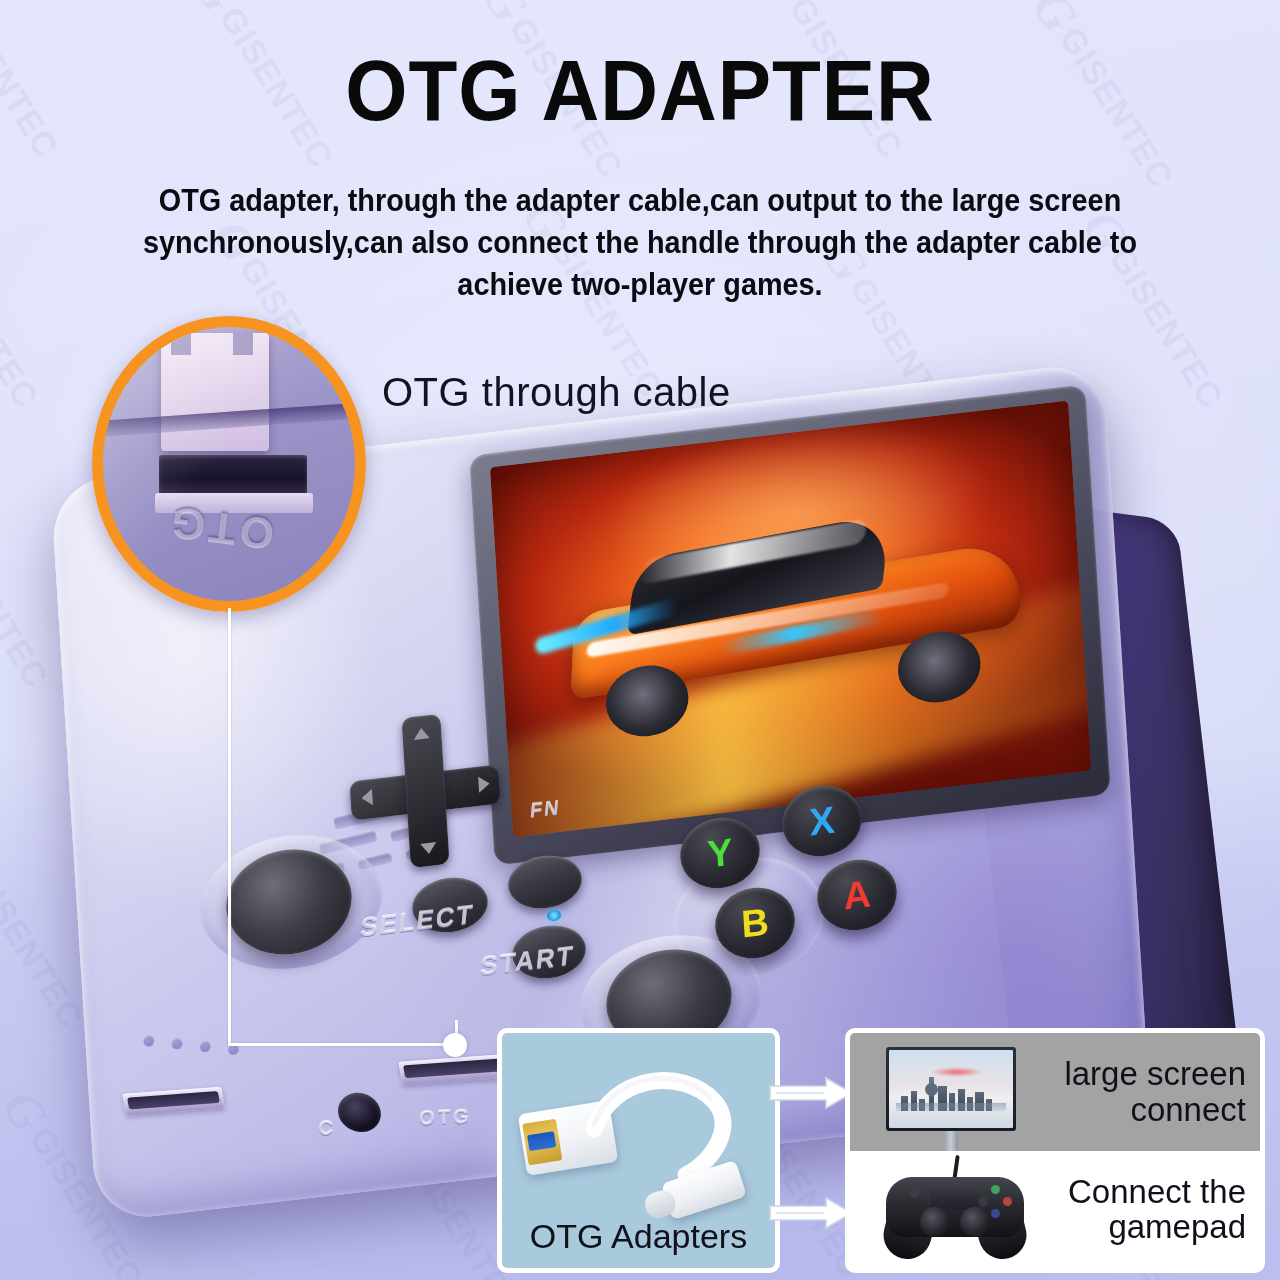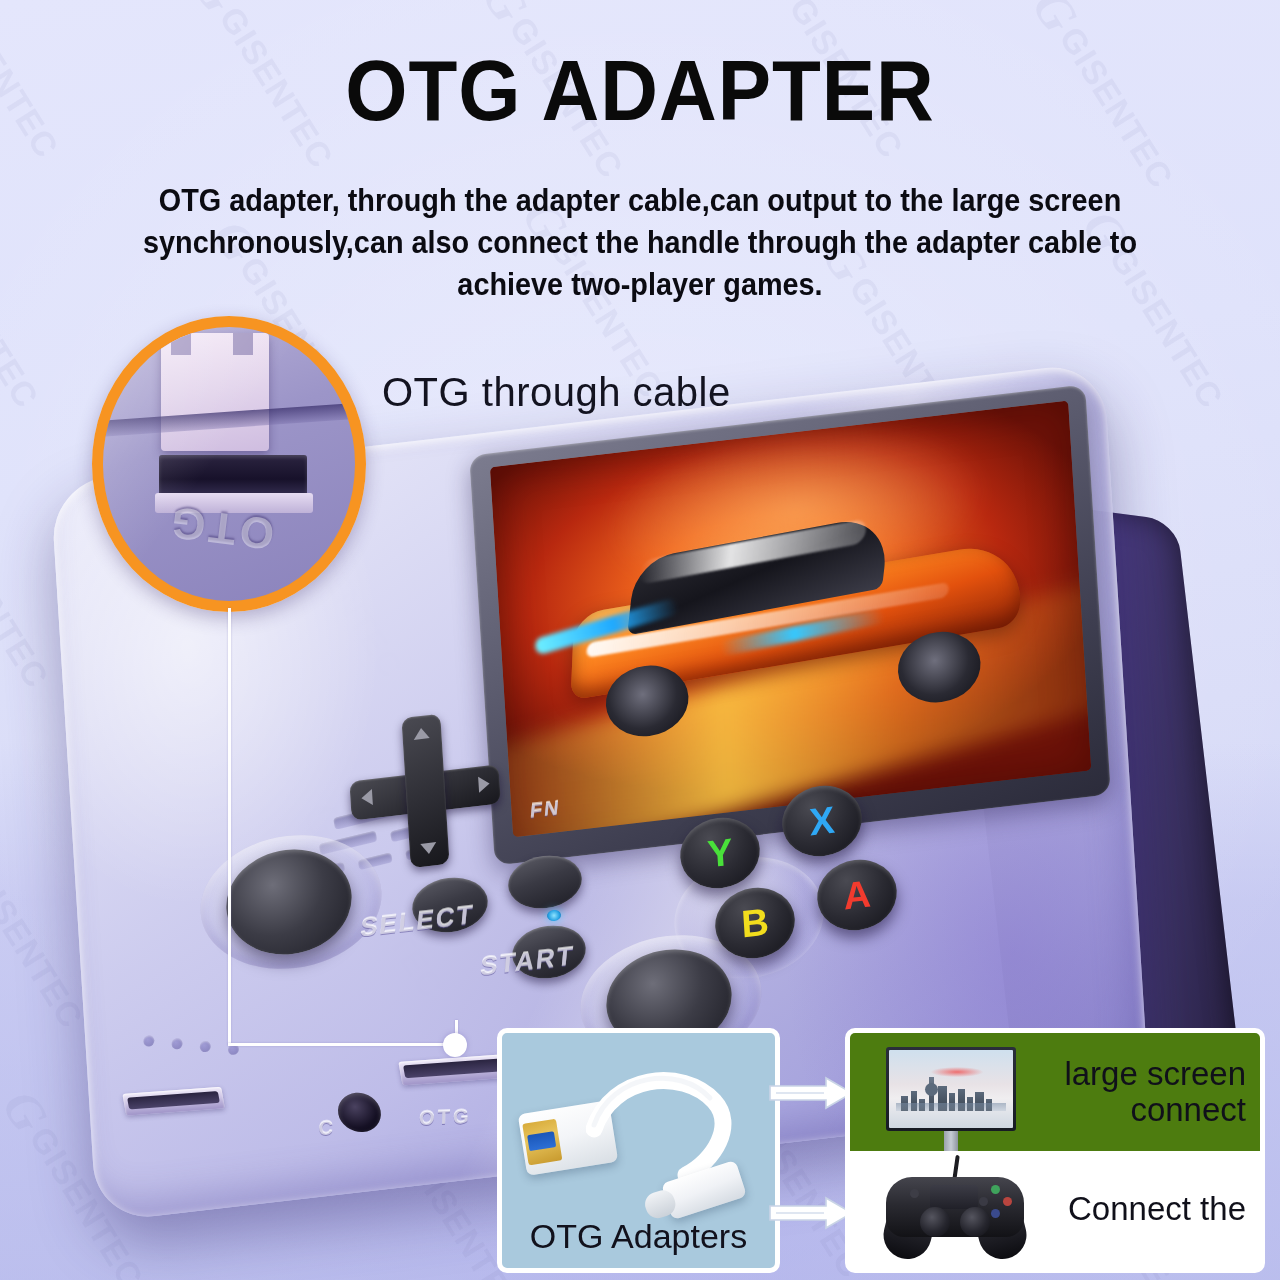--- a/index.html
+++ b/index.html
@@ -675,21 +675,21 @@
   </svg>
 </div>
 <div class="arrow" id="arrow-bot">
   <svg viewBox="0 0 86 34" width="86" height="34">
     <path d="M2 10 H58 V2 L84 17 L58 32 V24 H2 Z" fill="#ffffff" stroke="#c9d4e6" stroke-width="1.6"></path>
     <line x1="8" y1="17" x2="56" y2="17" stroke="#dfe6f1" stroke-width="2"></line>
   </svg>
 </div>
 
 <div id="panel-out">
-  <div id="row-screen" style="background: #4d7c0f;">
+  <div id="row-screen" style="background: #a3a3a3;">
     <div class="out-art">
       <div id="monitor">
         <div class="mframe">
           <div class="mscreen">
             <div class="sun"></div>
             <div class="city">
               <div class="bldg" style="left:4%;width:7%;height:42%;"></div>
               <div class="bldg" style="left:13%;width:6%;height:58%;"></div>
               <div class="bldg" style="left:21%;width:5%;height:36%;"></div>
               <div class="tower"></div>
@@ -725,15 +725,16 @@
         <div class="gstick r"></div>
         <div class="gdot" style="left:30px;top:30px;background:#3d3d46;"></div>
         <div class="gdot" style="right:30px;top:26px;background:#3fa35c;"></div>
         <div class="gdot" style="right:18px;top:38px;background:#b8453f;"></div>
         <div class="gdot" style="right:42px;top:38px;background:#3a3a44;"></div>
         <div class="gdot" style="right:30px;top:50px;background:#3a4a8c;"></div>
       </div>
     </div>
     <div class="out-label">
       <div>Connect the</div>
+      <div>gamepad</div>
     </div>
   </div>
 </div>
 
 </body></html>

